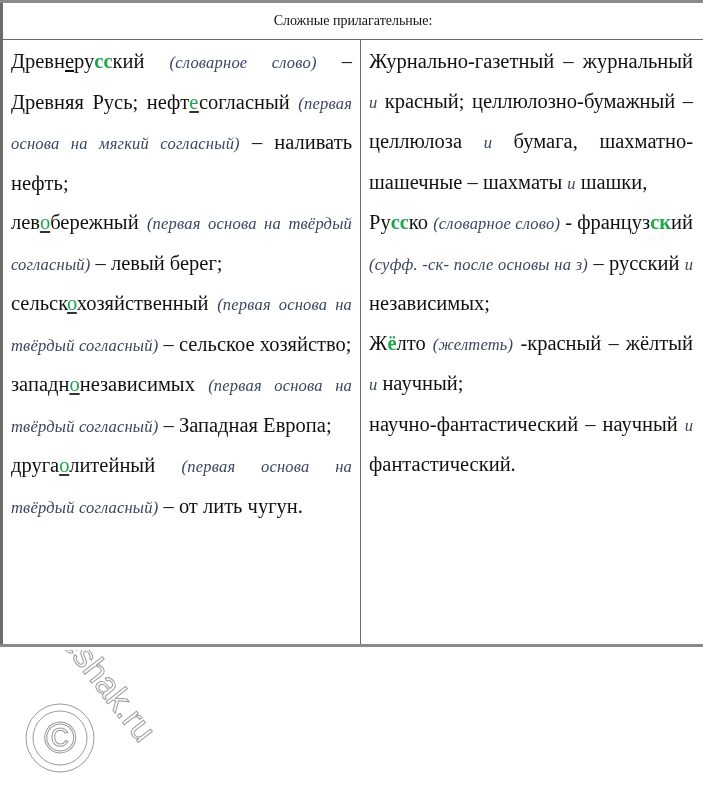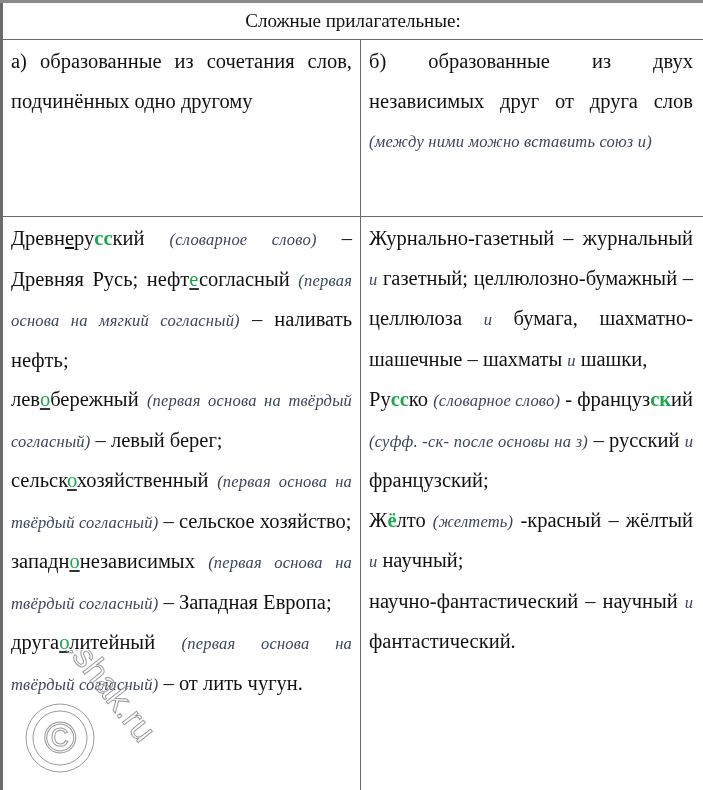--- a/index.html
+++ b/index.html
@@ -22,21 +22,21 @@
     padding: 0;
   }
   table.grid tr:first-child td { border-top: 3px solid #8a8a8a; }
   table.grid td.left { border-left: 3px solid #6b6b6b; }
   table.grid td.right { border-right: 3px solid #6b6b6b; }
   table.grid tr.last td { border-bottom: 3px solid #8a8a8a; }
 
   .title-cell {
     height: 36px;
     text-align: center;
-    font-size: 19px;
+    font-size: 14px;
     line-height: 36px;
   }
   .hdr-cell { height: 176px; }
   .body-cell { height: 604px; }
   .cell-inner {
     padding: 2px 8px 0 8px;
     font-size: 20.5px;
     line-height: 39.5px;
     text-align: justify;
   }
@@ -82,31 +82,20 @@
     <colgroup>
       <col style="width:359px">
       <col style="width:344px">
     </colgroup>
     <tbody>
         <tr>
       <td colspan="2" class="left right title-cell">
         <span>Сложные прилагательные:</span>
       </td>
     </tr>
-    <tr>
-      <td class="left hdr-cell">
-        <div class="cell-inner para">а) образованные из сочетания слов, подчинённых одно другому</div>
-      </td>
-      <td class="right hdr-cell">
-        <div class="cell-inner right-col para">
-          <span>б) образованные из двух независимых друг от друга слов</span>
-          <span class="note">(между ними можно вставить союз и)</span>
-        </div>
-      </td>
-    </tr>
     <tr class="last">
       <td class="left body-cell">
         <div class="cell-inner para">
           
           <span><span>Древн</span><span class="u">е</span><span>ру</span><span class="hl">сс</span><span>кий</span></span>
           <span class="note">(словарное слово)</span>
           <span>– Древняя Русь;</span>
           
           <span><span>нефт</span><span class="hl-u">е</span><span>согласный</span></span>
           <span class="note">(первая основа на мягкий согласный)</span>
@@ -127,38 +116,38 @@
           <span><span>друга</span><span class="hl-u">о</span><span>литейный</span></span>
           <span class="note">(первая основа на твёрдый согласный)</span>
           <span>– от лить чугун.</span>
         </div>
       </td>
       <td class="right body-cell">
         <div class="cell-inner right-col para">
           
           <span>Журнально-газетный – журнальный</span>
           <span class="conj">и</span>
-          <span>газетный;</span>
+          <span>красный;</span>
           
           <span>целлюлозно-бумажный – целлюлоза</span>
           <span class="conj">и</span>
           <span>бумага,</span>
           
           <span>шахматно-шашечные – шахматы</span>
           <span class="conj">и</span>
           <span>шашки,</span><br>
           
           <span><span>Ру</span><span class="hl">сс</span><span>ко</span></span>
           <span class="note">(словарное слово)</span>
           <span>-</span>
           <span><span>француз</span><span class="hl">ск</span><span>ий</span></span>
           <span class="note">(суфф. -ск- после основы на з)</span>
           <span>– русский</span>
           <span class="conj">и</span>
-          <span>французский;</span><br>
+          <span>независимых;</span><br>
           
           <span><span>Ж</span><span class="hl">ё</span><span>лто</span></span>
           <span class="note">(желтеть)</span>
           <span>-красный – жёлтый</span>
           <span class="conj">и</span>
           <span>научный;</span><br>
           
           <span>научно-фантастический – научный</span>
           <span class="conj">и</span>
           <span>фантастический.</span>

